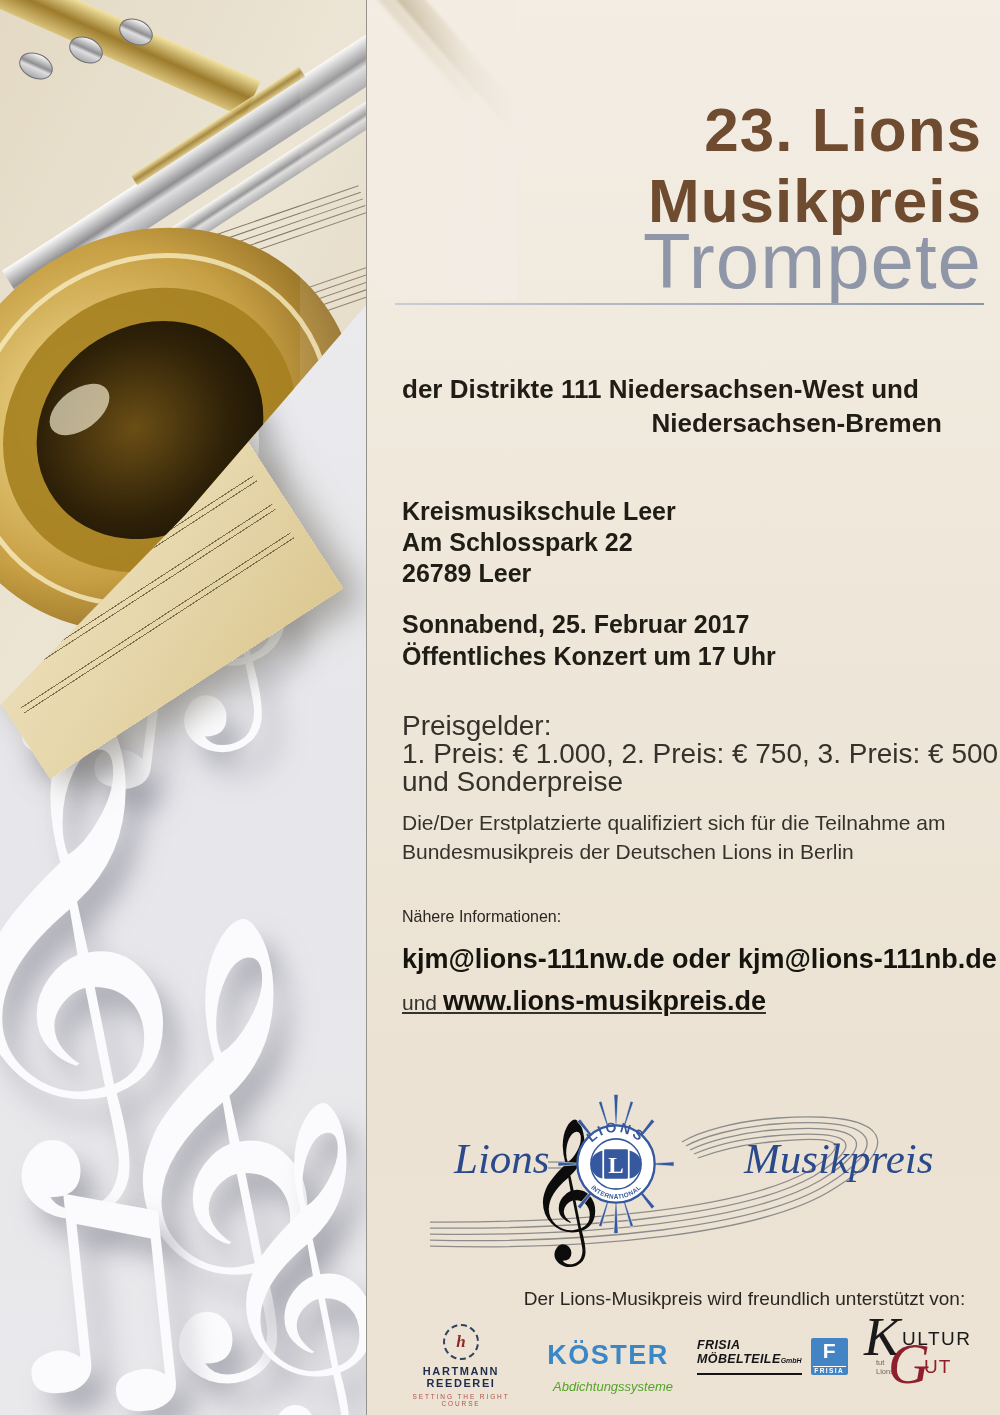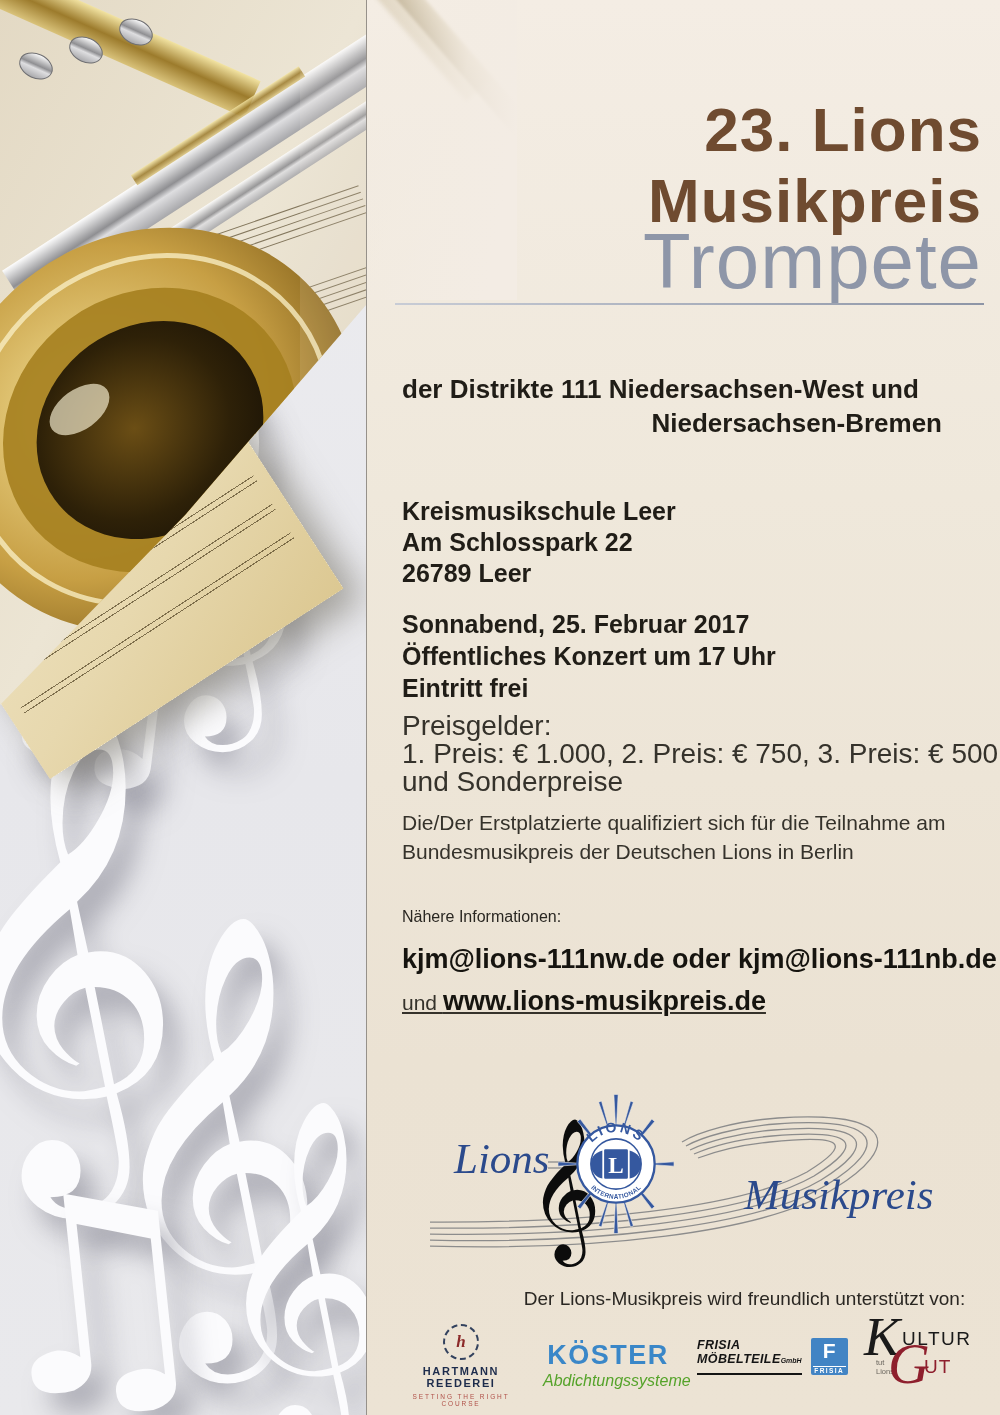--- a/index.html
+++ b/index.html
@@ -45,37 +45,37 @@
   .info-heading{position:absolute;left:402px;top:908px;font-size:16px;color:#2a2722;}
   .emails{position:absolute;left:402px;top:944px;font-weight:bold;font-size:27px;color:#16140f;}
   .webline{position:absolute;left:402px;top:986px;font-size:21px;color:#35322b;text-decoration:underline;}
   .webline b{font-size:27px;color:#16140f;}
   
   .logoblock{position:absolute;left:430px;top:1092px;width:565px;height:180px;}
   .staff-svg{position:absolute;left:0;top:0;width:565px;height:180px;}
   .logo-word{position:absolute;font-family:"Liberation Serif",serif;font-style:italic;
     font-size:43px;color:#2b4a8c;}
   .lw-left{left:24px;top:42px;}
-  .lw-right{left:314px;top:42px;margin-top:36px;}
+  .lw-right{left:314px;top:42px;}
   .logo-clef{position:absolute;left:98px;top:34px;font-size:124px;line-height:1;color:#0c0c0c;
     font-family:"DejaVu Sans",sans-serif;}
   .emblem{position:absolute;left:128px;top:0px;width:116px;height:144px;}
   
   .support{position:absolute;left:366px;top:1288px;width:757px;text-align:center;
     font-size:19px;color:#2a2722;}
   .sp{position:absolute;text-align:center;}
   .sp-hartmann{left:398px;top:1324px;width:126px;}
   .h-mark{width:32px;height:32px;border:2px dashed #33425e;border-radius:50%;margin:0 auto 5px;
     display:flex;align-items:center;justify-content:center;
     font-family:"Liberation Serif",serif;font-style:italic;font-weight:bold;font-size:17px;color:#8c2a2a;}
   .h-name{font-size:11px;font-weight:bold;color:#1d2c4c;letter-spacing:1.6px;}
   .h-tag{font-size:6.5px;color:#b05048;letter-spacing:1.9px;margin-top:4px;}
   .sp-koester{left:543px;top:1340px;width:130px;}
   .k-name{font-size:27px;font-weight:bold;color:#3a87c8;letter-spacing:1.5px;}
-  .k-tag{font-size:16px;font-style:italic;color:#55a32a;margin-top:1px;}
+  .k-tag{font-size:13px;font-style:italic;color:#55a32a;margin-top:8px;text-align:right;}
   .sp-frisia{left:697px;top:1338px;width:150px;display:flex;align-items:flex-start;text-align:left;}
   .f-text{border-bottom:2px solid #141414;padding-bottom:5px;}
   .f-l1,.f-l2{font-size:12.5px;font-weight:bold;font-style:italic;color:#141414;letter-spacing:.4px;line-height:14px;white-space:nowrap;}
   .f-suffix{font-size:7px;letter-spacing:0;}
   .f-badge{width:37px;height:37px;background:#4284c4;border-radius:2px;margin-left:9px;position:relative;flex:none;}
   .f-glyph{position:absolute;top:1px;left:0;right:0;text-align:center;color:#fff;font-weight:bold;font-size:21px;font-family:"Liberation Sans",sans-serif;}
   .f-band{position:absolute;bottom:1px;left:2px;right:2px;border-top:1px solid #fff;
     font-size:6.5px;color:#fff;text-align:center;letter-spacing:1.4px;font-weight:bold;}
   .sp-kultur{left:862px;top:1314px;width:120px;height:90px;text-align:left;}
   .kg-k{position:absolute;left:2px;top:-8px;font-family:"Liberation Serif",serif;font-style:italic;font-size:54px;color:#1a1a1a;}
@@ -196,21 +196,20 @@
 
   <div class="venue">
     <div>Kreismusikschule Leer</div>
     <div>Am Schlosspark 22</div>
     <div>26789 Leer</div>
   </div>
 
   <div class="event">
     <div>Sonnabend, 25. Februar 2017</div>
     <div>Öffentliches Konzert um 17 Uhr</div>
-    <div>Eintritt frei</div>
   </div>
 
   <div class="prizes">
     <div>Preisgelder:</div>
     <div>1. Preis: € 1.000, 2. Preis: € 750, 3. Preis: € 500</div>
     <div>und Sonderpreise</div>
   </div>
 
   <div class="qual">
     <div>Die/Der Erstplatzierte qualifiziert sich für die Teilnahme am</div>

